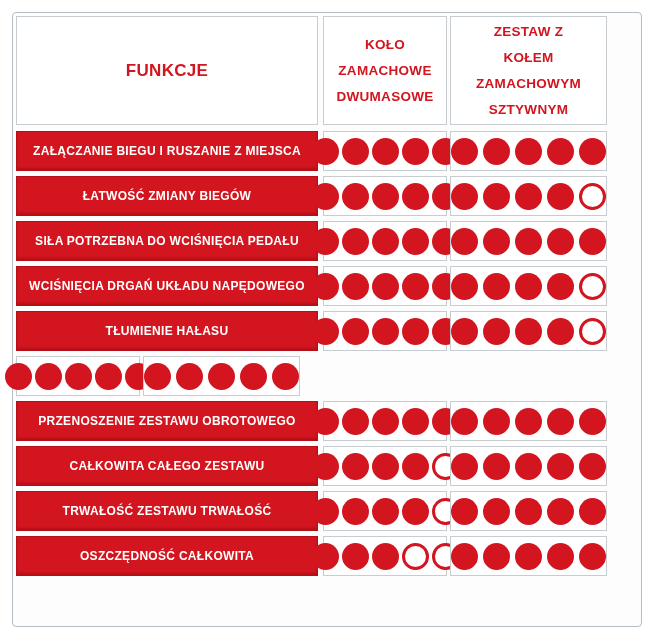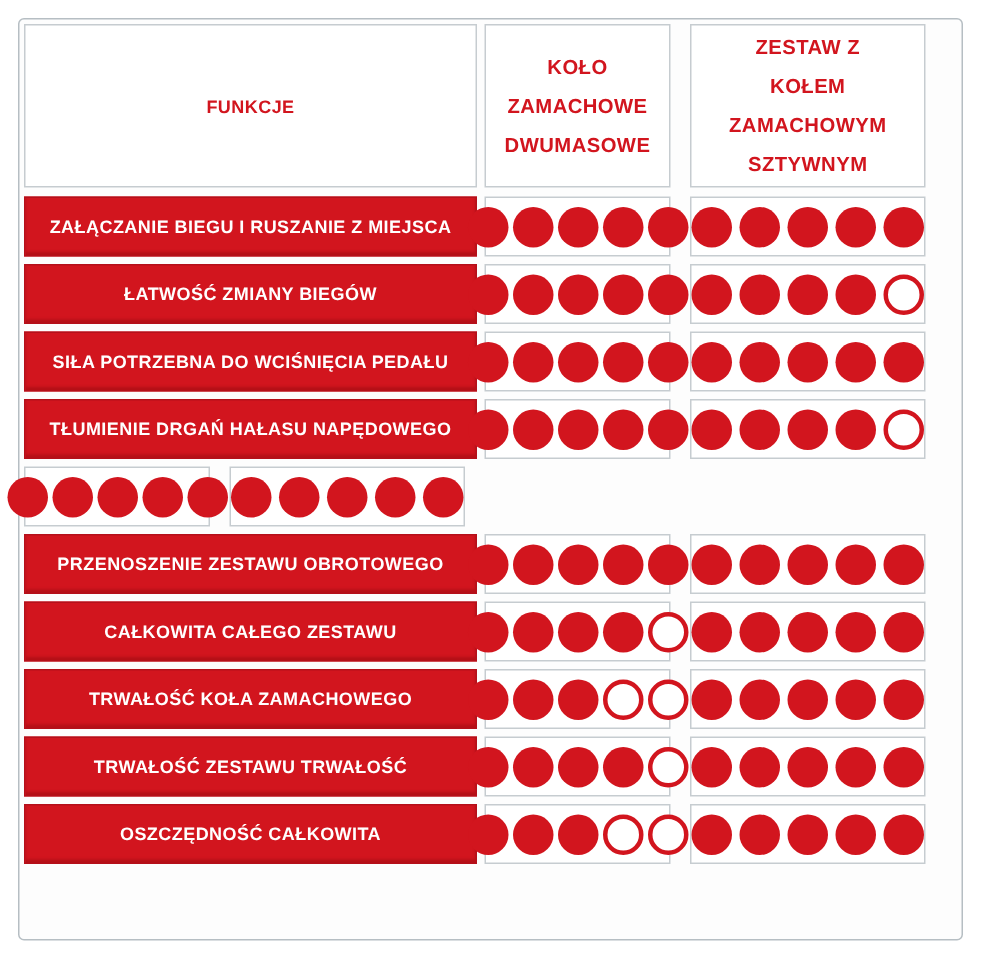--- a/index.html
+++ b/index.html
@@ -16,27 +16,27 @@
     border:1px solid var(--frame-border);border-radius:4px;
     padding:3px;background:#fdfdfd;
   }
   .hrow{display:flex;height:109px;margin-bottom:6px;}
   .row{display:flex;height:40px;margin-bottom:5px;}
   .cell{
     background:#ffffff;border:1px solid var(--cell-border);
     display:flex;align-items:center;justify-content:center;
   }
   .col-fn{width:302px;margin-right:5px;}
-  .col-a{width:124px;margin-right:13px;}
+  .col-a{width:124px;margin-right:3px;}
   .col-b{width:157px;}
   .header-cell{
     color:var(--red);font-weight:bold;text-align:center;
     font-size:13.5px;line-height:26px;letter-spacing:.3px;
   }
-  .header-cell.col-fn{font-size:12px;}
+  .header-cell.col-fn{font-size:17px;}
   .header-cell.col-b{padding:0 16px;}
   .banner{
     width:302px;margin-right:5px;
     background:var(--red);border:1px solid var(--red-dark);
     box-shadow:inset 0 -2px 2px rgba(90,0,0,.25);
     display:flex;align-items:center;justify-content:center;
   }
   .banner-text{
     color:#ffffff;font-weight:bold;font-size:12px;
     letter-spacing:.3px;text-align:center;white-space:nowrap;
@@ -122,38 +122,57 @@
           <span class="dot"></span>
           <span class="dot"></span>
           <span class="dot"></span>
           <span class="dot"></span>
           <span class="dot"></span>
         </div>
   </div>
 
   <div class="row">
     <div class="banner">
-      <span class="banner-text">TŁUMIENIE DRGAŃ HAŁASU NAPĘDOWEGO</span>
-    </div>
-    <div class="cell dots col-a">
-          <span class="dot"></span>
-          <span class="dot"></span>
-          <span class="dot"></span>
-          <span class="dot"></span>
-          <span class="dot"></span>
-        </div>
-    <div class="cell dots col-b">
-          <span class="dot"></span>
-          <span class="dot"></span>
-          <span class="dot"></span>
-          <span class="dot"></span>
-          <span class="dot empty"></span>
-        </div>
-  </div>
-
+      <span class="banner-text">WCIŚNIĘCIA DRGAŃ UKŁADU NAPĘDOWEGO</span>
+    </div>
+    <div class="cell dots col-a">
+          <span class="dot"></span>
+          <span class="dot"></span>
+          <span class="dot"></span>
+          <span class="dot"></span>
+          <span class="dot"></span>
+        </div>
+    <div class="cell dots col-b">
+          <span class="dot"></span>
+          <span class="dot"></span>
+          <span class="dot"></span>
+          <span class="dot"></span>
+          <span class="dot empty"></span>
+        </div>
+  </div>
+
+  <div class="row">
+    <div class="banner">
+      <span class="banner-text">TŁUMIENIE HAŁASU</span>
+    </div>
+    <div class="cell dots col-a">
+          <span class="dot"></span>
+          <span class="dot"></span>
+          <span class="dot"></span>
+          <span class="dot"></span>
+          <span class="dot"></span>
+        </div>
+    <div class="cell dots col-b">
+          <span class="dot"></span>
+          <span class="dot"></span>
+          <span class="dot"></span>
+          <span class="dot"></span>
+          <span class="dot empty"></span>
+        </div>
+  </div>
 
   <div class="row">
     <div class="cell dots col-a">
           <span class="dot"></span>
           <span class="dot"></span>
           <span class="dot"></span>
           <span class="dot"></span>
           <span class="dot"></span>
         </div>
     <div class="cell dots col-b">
@@ -198,39 +217,20 @@
         </div>
     <div class="cell dots col-b">
           <span class="dot"></span>
           <span class="dot"></span>
           <span class="dot"></span>
           <span class="dot"></span>
           <span class="dot"></span>
         </div>
   </div>
 
-  <div class="row">
-    <div class="banner">
-      <span class="banner-text">TRWAŁOŚĆ KOŁA ZAMACHOWEGO</span>
-    </div>
-    <div class="cell dots col-a">
-          <span class="dot"></span>
-          <span class="dot"></span>
-          <span class="dot"></span>
-          <span class="dot empty"></span>
-          <span class="dot empty"></span>
-        </div>
-    <div class="cell dots col-b">
-          <span class="dot"></span>
-          <span class="dot"></span>
-          <span class="dot"></span>
-          <span class="dot"></span>
-          <span class="dot"></span>
-        </div>
-  </div>
 
   <div class="row">
     <div class="banner">
       <span class="banner-text">TRWAŁOŚĆ ZESTAWU TRWAŁOŚĆ</span>
     </div>
     <div class="cell dots col-a">
           <span class="dot"></span>
           <span class="dot"></span>
           <span class="dot"></span>
           <span class="dot"></span>

